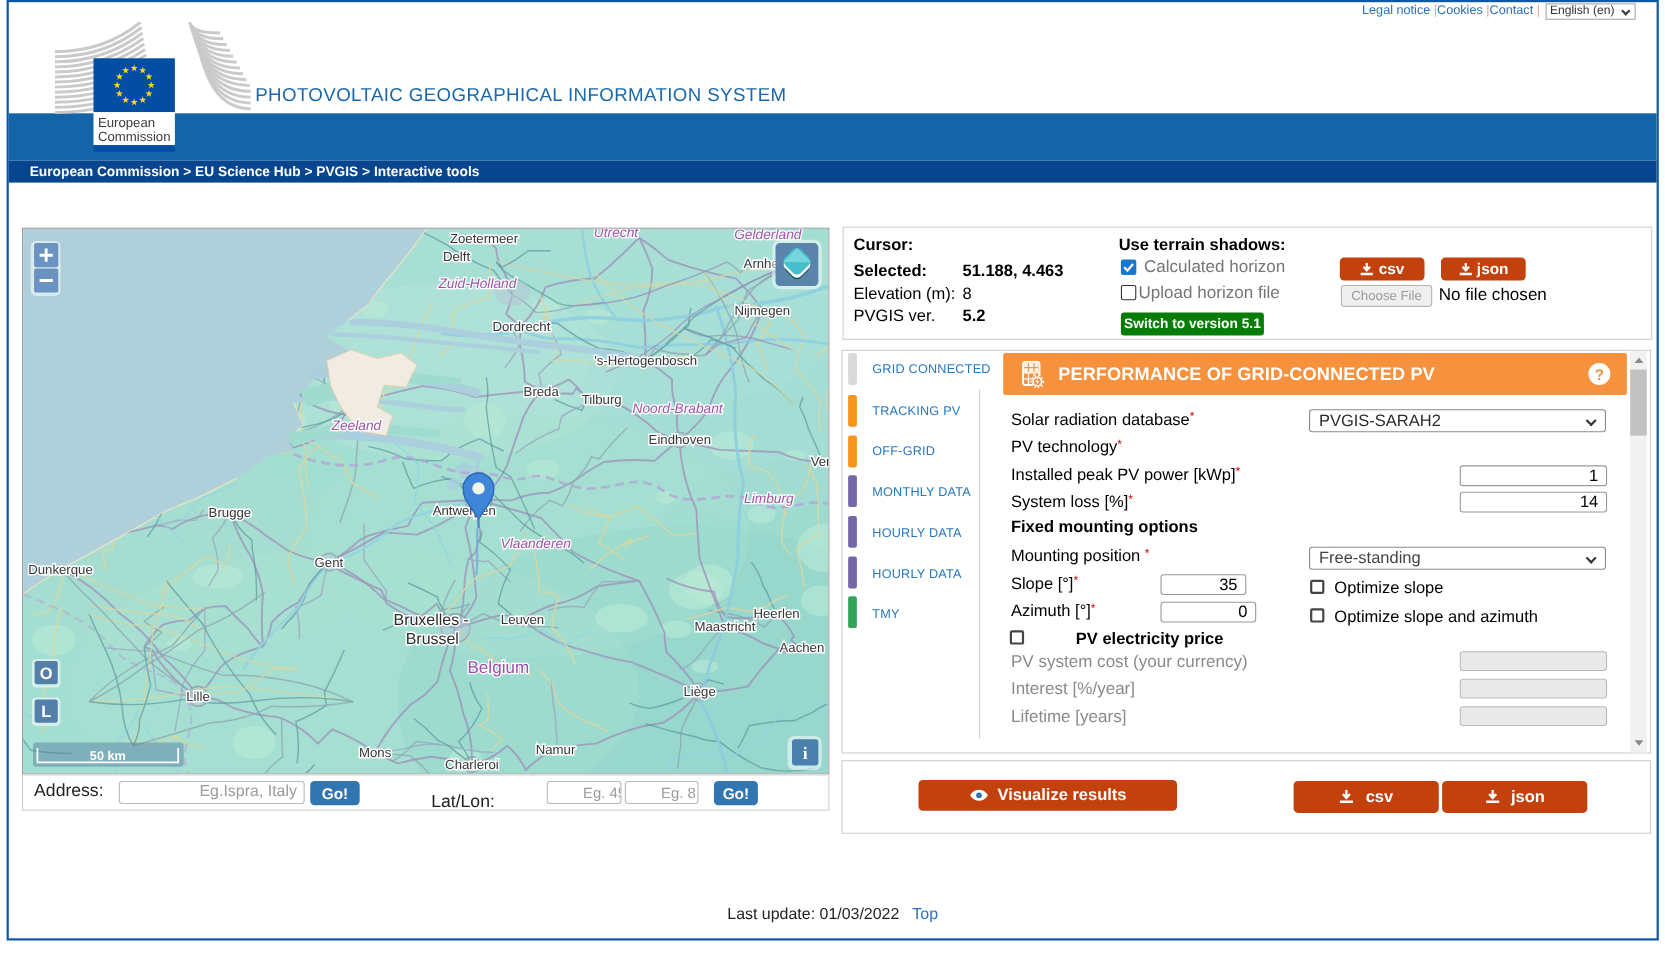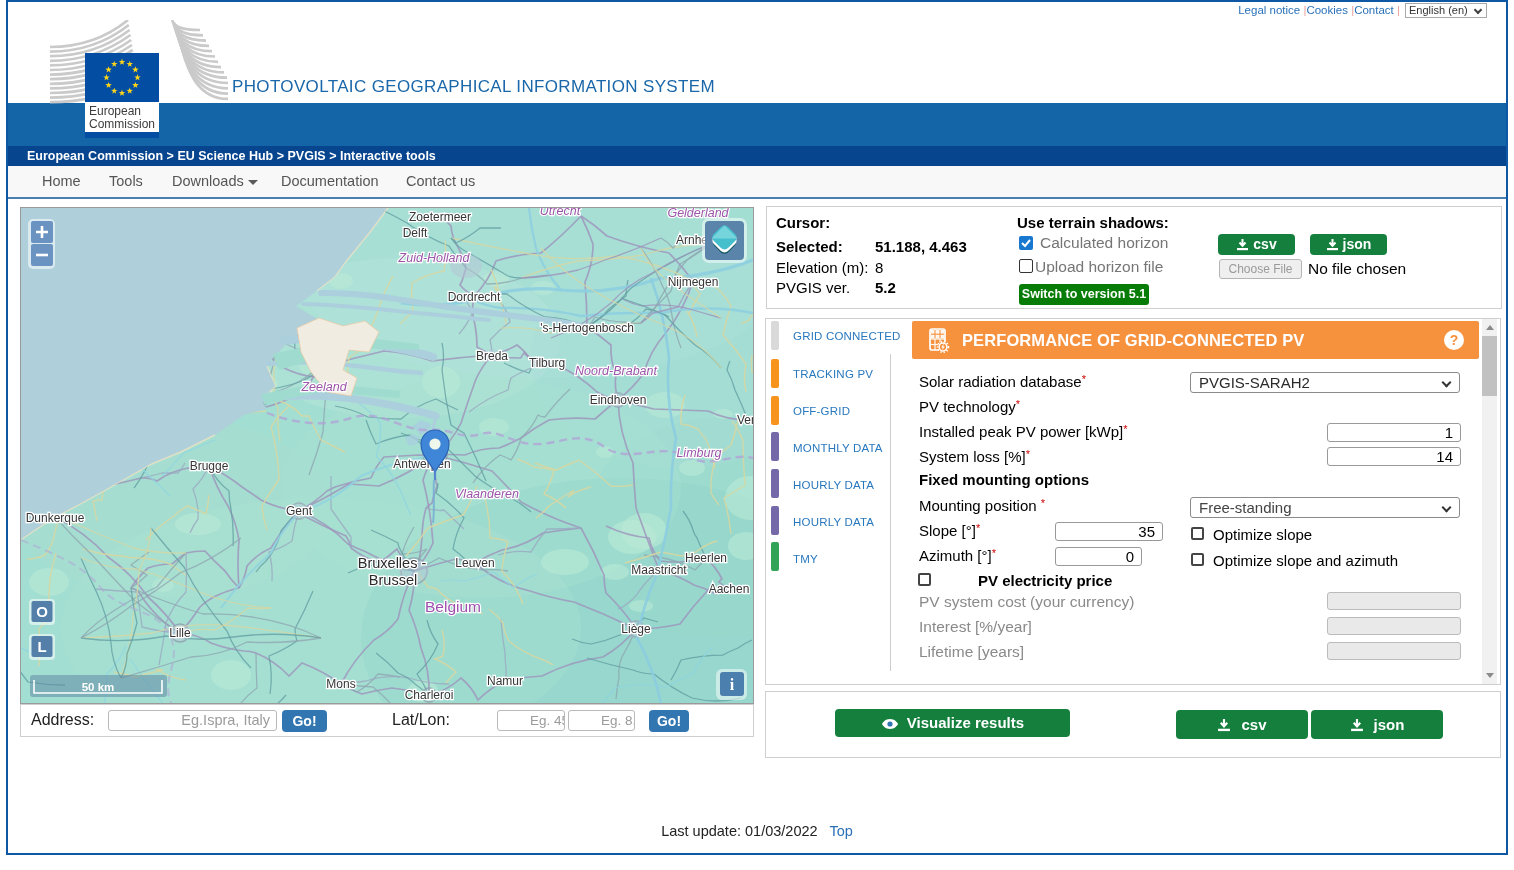--- a/index.html
+++ b/index.html
@@ -36,48 +36,41 @@
   font-size:14.5px; color:#9b9b9b; text-align:right; padding-right:6px; white-space:nowrap; overflow:hidden;padding-left:32px; }
 
 .panel { position:absolute; border:1px solid #cfcfcf; background:#fff; }
 #info { left:758px; top:204px; width:736px; height:103px; }
 #mainp { left:757px; top:316px; width:736px; height:367px; }
 #botp { left:757px; top:689px; width:736px; height:67px; }
 .b { font-weight:bold; }
 .lbl15 { position:absolute; font-size:15px; color:#000; }
 .glbl { position:absolute; font-size:15.5px; color:#8a8a8a; }
 .red { color:#c00; font-size:11px; vertical-align:4px; }
-.blueBtn { position:absolute; background:#15803d; color:#fff; font-weight:bold; font-size:14px;
+.blueBtn { position:absolute; background:#c2410c; color:#fff; font-weight:bold; font-size:14px;
   text-align:center; border-radius:4px; }
 .sel { position:absolute; height:21px; border:1px solid #8a8a8a; border-radius:3px; background:#fff;
   font-size:15px; color:#2b2b2b; padding-left:8px; line-height:19px; }
 .sel .chev { position:absolute; right:9px; top:6px; width:7px; height:7px;
   border-right:2.5px solid #333; border-bottom:2.5px solid #333; transform:rotate(45deg); }
 .nin { position:absolute; height:19px; border:1px solid #999; border-radius:3px; background:#fff;
   font-size:15px; color:#000; text-align:right; padding-right:7px; line-height:17px; }
 .din { position:absolute; height:18px; border:1px solid #bbb; border-radius:3px; background:#e9e9e9; }
 .cb { position:absolute; width:13px; height:13px; border:2px solid #444; border-radius:2px; background:#fff; }
 .tabtxt { position:absolute; left:27px; font-size:11.5px; color:#2878be; letter-spacing:0.2px; }
 .tabbar { position:absolute; left:5px; width:8px; height:29px; border-radius:2px; }
 </style>
 </head>
 <body>
 <div id="frame">
   <div id="toplinks">Legal notice&nbsp;<span class="sep">|</span>Cookies&nbsp;<span class="sep">|</span>Contact&nbsp;<span class="sep">|</span></div>
   <div id="langsel">English (en)<span class="chev"></span></div>
   <div id="title">PHOTOVOLTAIC GEOGRAPHICAL INFORMATION SYSTEM</div>
   <div id="band"></div>
   <div id="crumb">European Commission &gt; EU Science Hub &gt; PVGIS &gt; Interactive tools</div>
-  <div id="nav">
-      <span style="left:34px;">Home</span>
-      <span style="left:101px;">Tools</span>
-      <span style="left:164px;">Downloads<i class="car"></i></span>
-      <span style="left:273px;">Documentation</span>
-      <span style="left:398px;">Contact us</span>
-    </div>
   <div id="logo"><svg width="182" height="122" viewBox="0 0 182 122">
     <g stroke="#cacaca" stroke-width="2.7" fill="none" transform="translate(4,0)">
       <path d="M0,27.0 C30,27.0 56,18.0 78.0,0.0"></path>
       <path d="M0,31.6 C30,31.6 56,22.9 78.8,5.0"></path>
       <path d="M0,36.2 C30,36.2 56,27.8 79.6,10.0"></path>
       <path d="M0,40.8 C30,40.8 56,32.7 80.4,15.0"></path>
       <path d="M0,45.4 C30,45.4 56,37.6 81.2,20.0"></path>
       <path d="M0,50.0 C30,50.0 56,42.5 82.0,25.0"></path>
       <path d="M0,54.6 C30,54.6 56,47.4 82.8,30.0"></path>
       <path d="M0,59.2 C30,59.2 56,52.3 83.6,35.0"></path>
@@ -460,21 +453,21 @@
 <path d="M13,472 V485 H141 V472" stroke="#fff" stroke-width="1.6" fill="none"></path>
 <text x="77" y="483" font-size="11.5" font-weight="bold" text-anchor="middle" fill="#fff">50 km</text>
 <rect x="695" y="461" width="31" height="31" rx="6" fill="#fff" opacity="0.5"></rect>
 <rect x="699" y="464" width="24" height="24" rx="3" fill="#4a7fae"></rect>
 <text x="711" y="482" font-size="16" font-weight="bold" text-anchor="middle" fill="#fff" font-family="Liberation Serif">i</text>
 </svg></div>
   <div id="addrbar">
     <div style="position:absolute;left:10px;top:6px;">Address:</div>
     <div class="tin" style="left:87px;top:5px;width:169px;height:21px;line-height:19px;">Eg.Ispra, Italy</div>
     <div class="goBtn" style="left:261px;top:5px;width:45px;height:22px;line-height:22px;">Go!</div>
-    <div style="position:absolute;left:371px;top:6px;text-align:center;">Lat/Lon:</div>
+    <div style="position:absolute;left:371px;top:16px;text-align:center;">Lat/Lon:</div>
     <div class="tin" style="left:476px;top:5px;width:68px;height:21px;line-height:19px;padding-right:4px;font-size:13.5px;">Eg. 45.815</div>
     <div class="tin" style="left:547px;top:5px;width:67px;height:21px;line-height:19px;font-size:13.5px;">Eg. 8.611</div>
     <div class="goBtn" style="left:628px;top:5px;width:40px;height:22px;line-height:22px;">Go!</div>
   </div>
   <div id="info" class="panel">
     <div class="lbl15 b" style="left:9px;top:7px;">Cursor:</div>
     <div class="lbl15 b" style="left:9px;top:31px;">Selected:</div>
     <div class="lbl15 b" style="left:108px;top:31px;">51.188, 4.463</div>
     <div class="lbl15" style="left:9px;top:52px;">Elevation (m):</div>
     <div class="lbl15" style="left:108px;top:52px;">8</div>
@@ -544,21 +537,21 @@
     <div class="sel" style="left:424px;top:53px;width:270px;">PVGIS-SARAH2<span class="chev"></span></div>
     <div class="lbl15" style="left:153px;top:79px;">PV technology<span class="red">*</span></div>
     <div class="lbl15" style="left:153px;top:104px;">Installed peak PV power [kWp]<span class="red">*</span></div>
     <div class="nin" style="left:561px;top:104px;width:134px;">1</div>
     <div class="lbl15" style="left:153px;top:129px;">System loss [%]<span class="red">*</span></div>
     <div class="nin" style="left:561px;top:128px;width:134px;">14</div>
     <div class="lbl15 b" style="left:153px;top:152px;">Fixed mounting options</div>
     <div class="lbl15" style="left:153px;top:178px;">Mounting position <span class="red">*</span></div>
     <div class="sel" style="left:424px;top:178px;width:270px;color:#444;">Free-standing<span class="chev"></span></div>
     <div class="lbl15" style="left:153px;top:203px;">Slope [°]<span class="red">*</span></div>
-    <div class="nin" style="left:289px;top:203px;width:108px;">35</div>
+    <div class="nin" style="left:289px;top:203px;width:78px;">35</div>
     <div class="cb" style="left:425px;top:208px;"></div>
     <div class="lbl15" style="left:447px;top:207px;">Optimize slope</div>
     <div class="lbl15" style="left:153px;top:228px;">Azimuth [°]<span class="red">*</span></div>
     <div class="nin" style="left:289px;top:228px;width:87px;">0</div>
     <div class="cb" style="left:425px;top:234px;"></div>
     <div class="lbl15" style="left:447px;top:233px;">Optimize slope and azimuth</div>
     <div class="cb" style="left:152px;top:254px;"></div>
     <div class="lbl15 b" style="left:172px;top:253px;margin-left:40px;">PV electricity price</div>
     <div class="glbl" style="left:153px;top:274px;">PV system cost (your currency)</div>
     <div class="din" style="left:561px;top:273px;width:134px;"></div>

